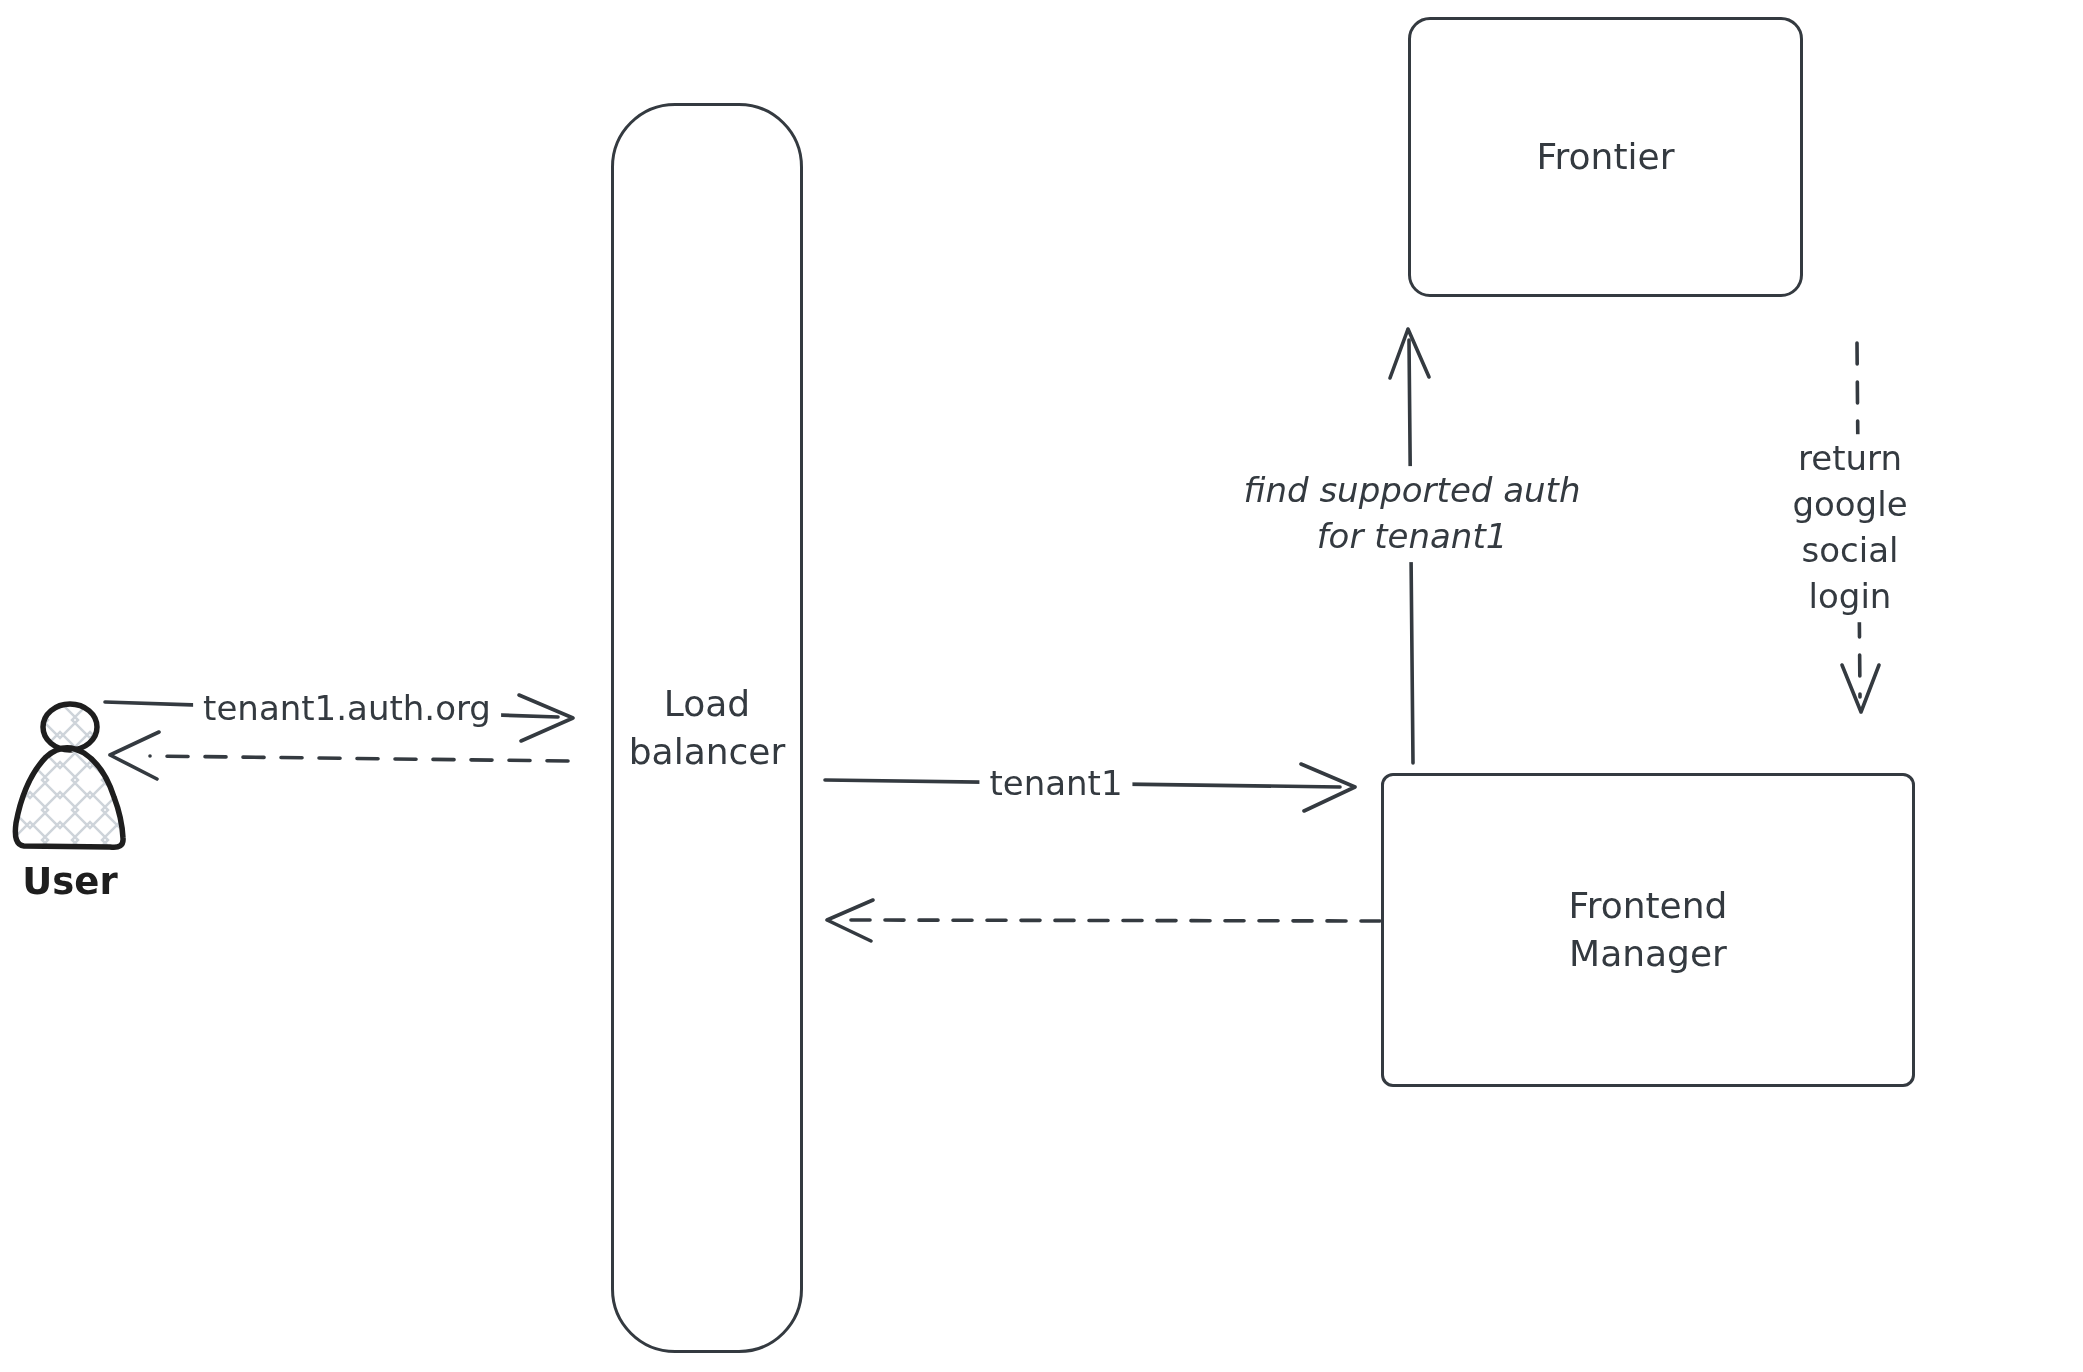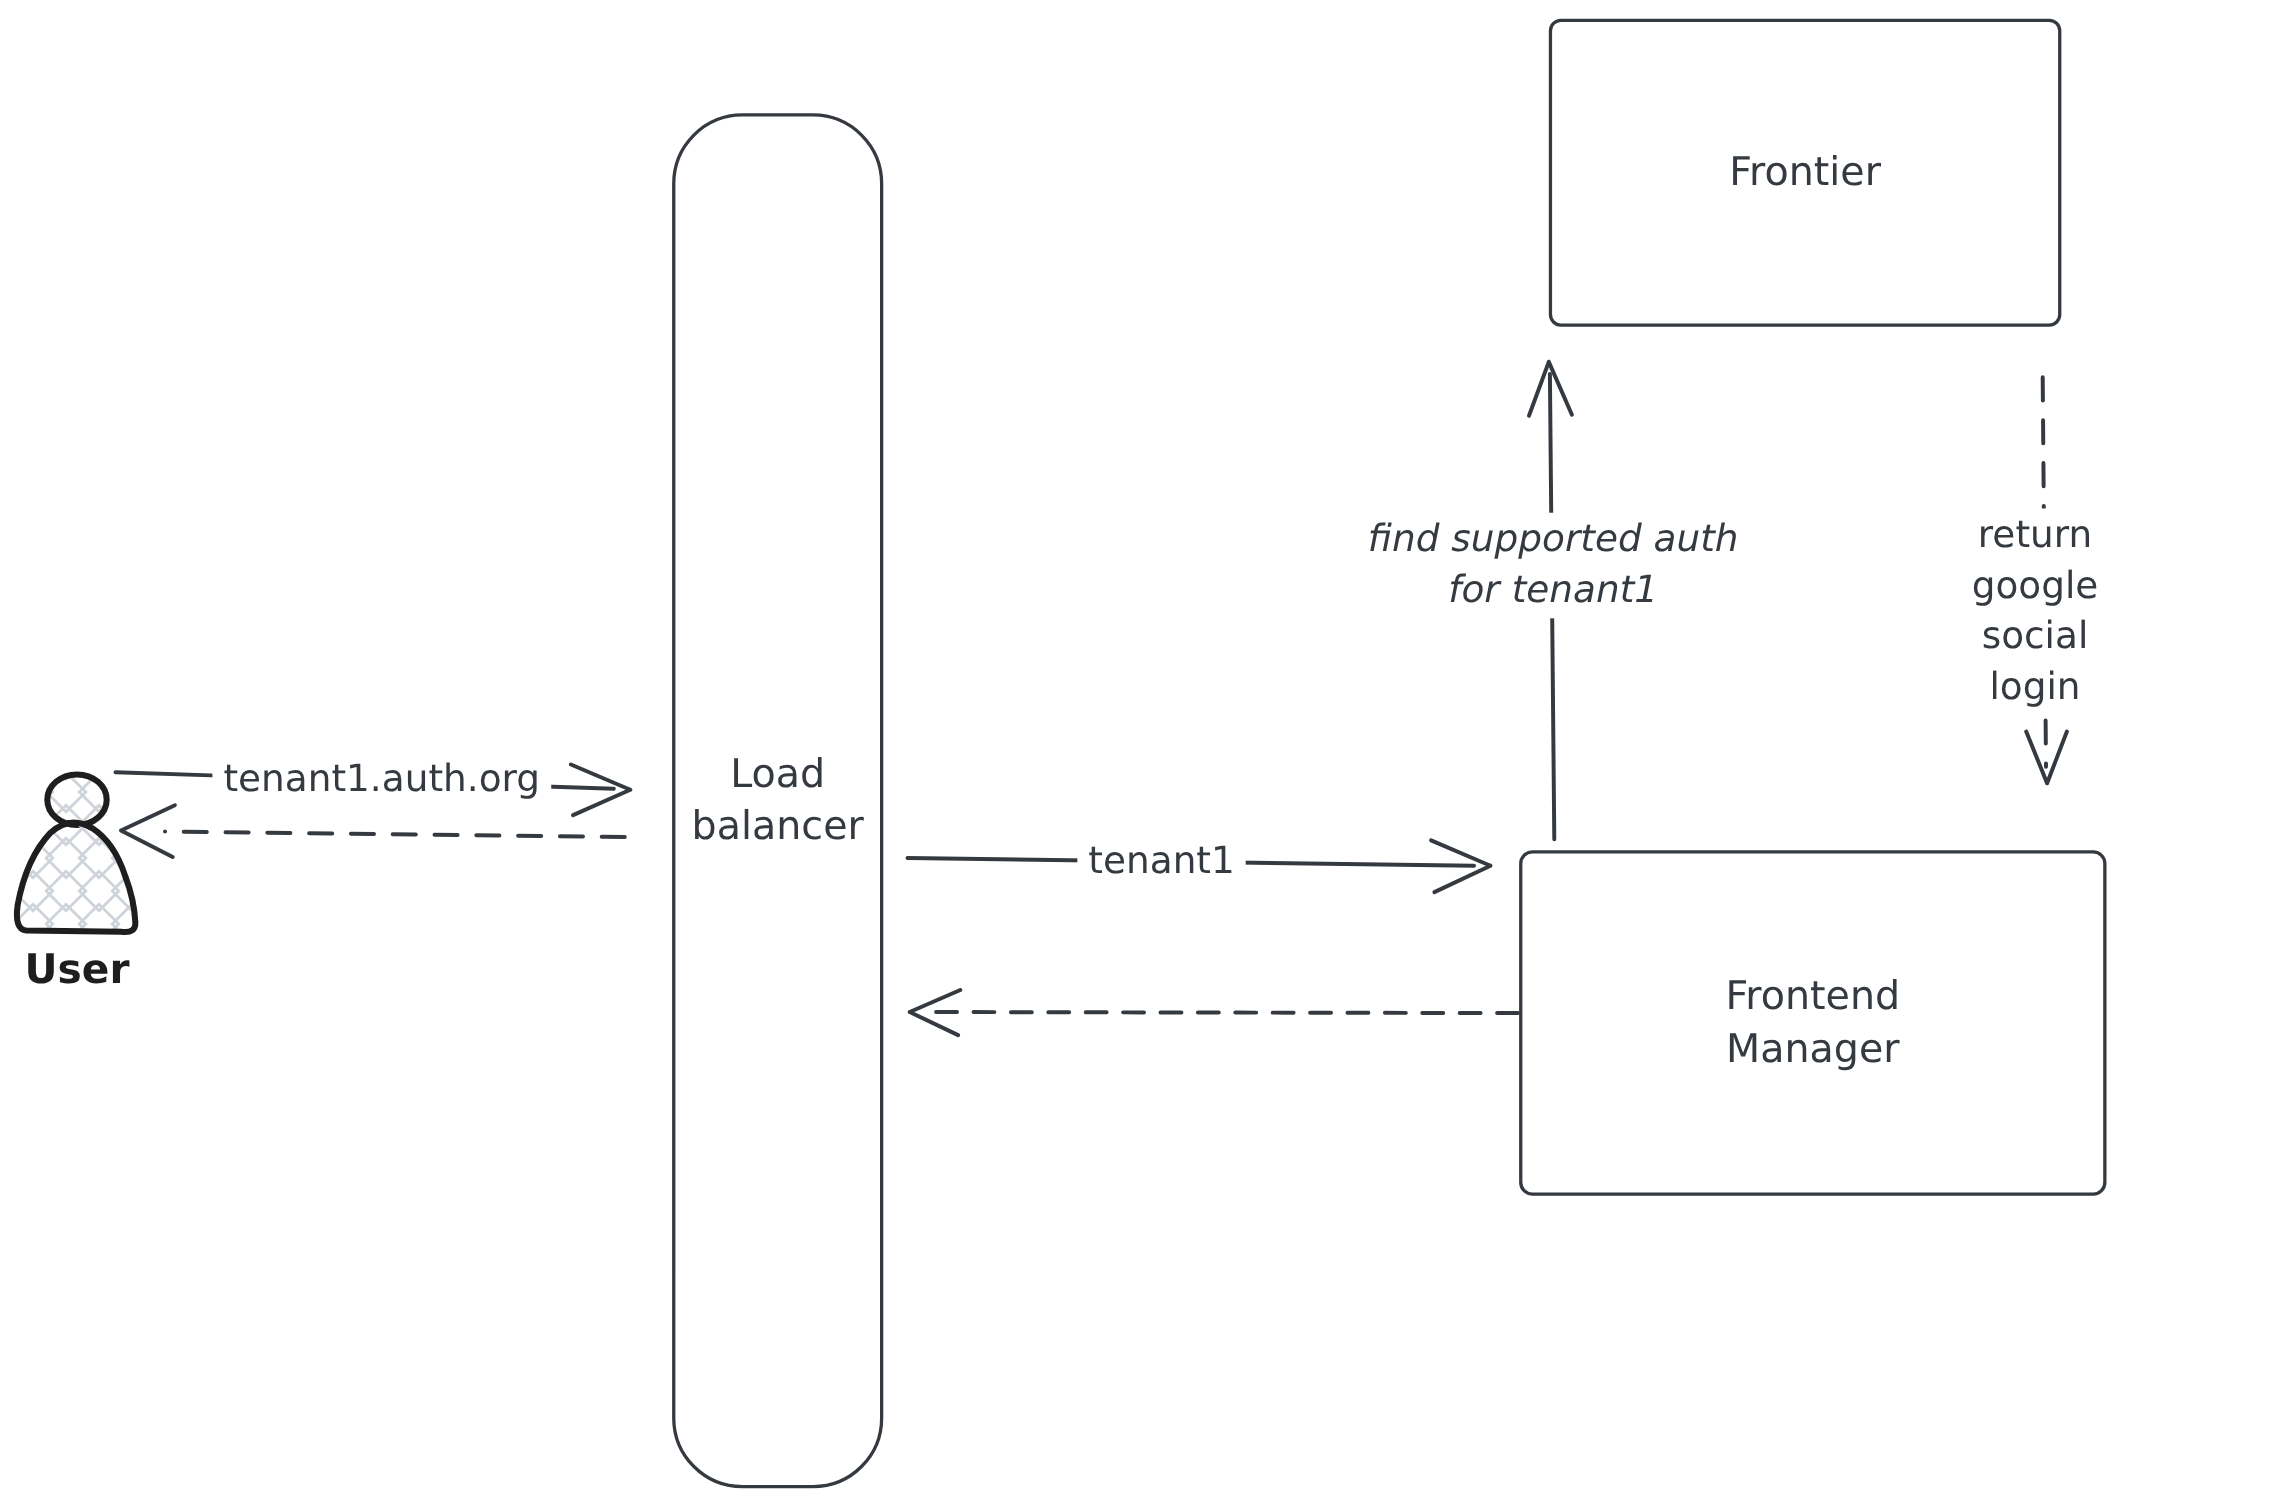--- a/index.html
+++ b/index.html
@@ -31,21 +31,21 @@
     align-items: center;
     justify-content: center;
     text-align: center;
     font-size: 36px;
     line-height: 1.34;
     white-space: pre-line;
     color: #343a40;
     box-sizing: border-box;
   }
   #node-lb       { left: 611px;  top: 103px; width: 192px; height: 1250px; border-radius: 64px; justify-content: center; }
-  #node-frontier { left: 1408px; top: 17px;  width: 466px; height: 280px;  border-radius: 11px; justify-content: center; }
+  #node-frontier { left: 1408px; top: 17px;  width: 395px; height: 280px;  border-radius: 22px; justify-content: center; }
   #node-fm       { left: 1381px; top: 773px; width: 534px; height: 314px;  border-radius: 12px; text-align: center; }
 
   .user-name {
     position: absolute;
     left: 70px;
     top: 881px;
     transform: translate(-50%, -50%);
     font-size: 37px;
     font-weight: bold;
     color: #1e1e1e;
@@ -59,21 +59,21 @@
     font-size: 34px;
     line-height: 1.35;
     text-align: center;
     white-space: pre-line;
     color: #343a40;
   }
   #el-acme    { left: 347px;  top: 709px; }
   #el-tenant1 { left: 1056px; top: 784px; }
   #el-render  { left: 1053px; top: 920px; }
   #el-find    { left: 1412px; top: 514px; font-style: italic; }
-  #el-return  { left: 1850px; top: 528px; margin-top: 28px; }
+  #el-return  { left: 1850px; top: 528px; }
 </style>
 </head>
 <body>
 
 <div class="canvas">
 
   <svg class="overlay" viewBox="0 0 2083 1372">
     <defs>
       <pattern id="xhatch" width="30" height="30" patternUnits="userSpaceOnUse">
         <path d="M-6,6 L24,36 M6,-6 L36,24 M24,-6 L-6,24 M36,6 L6,36" stroke="#ced4da" stroke-width="2.5" fill="none"></path>

